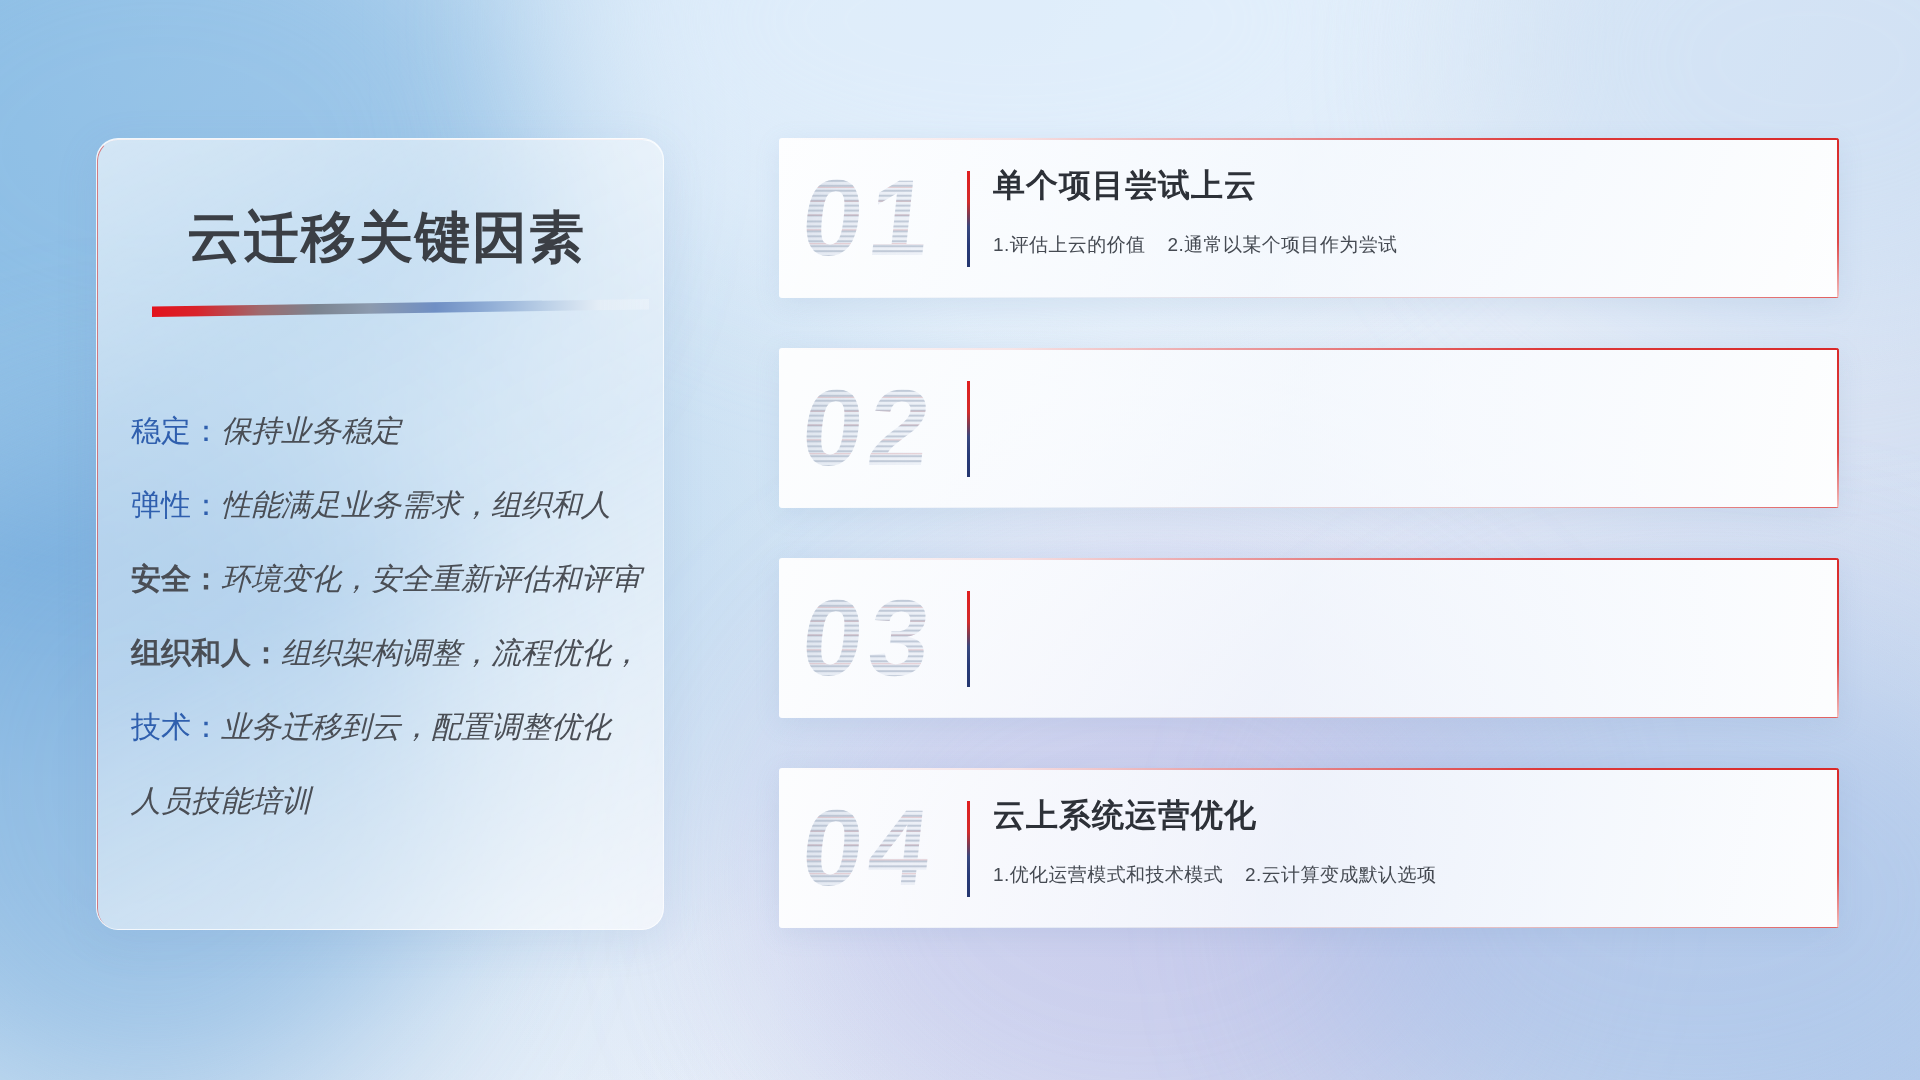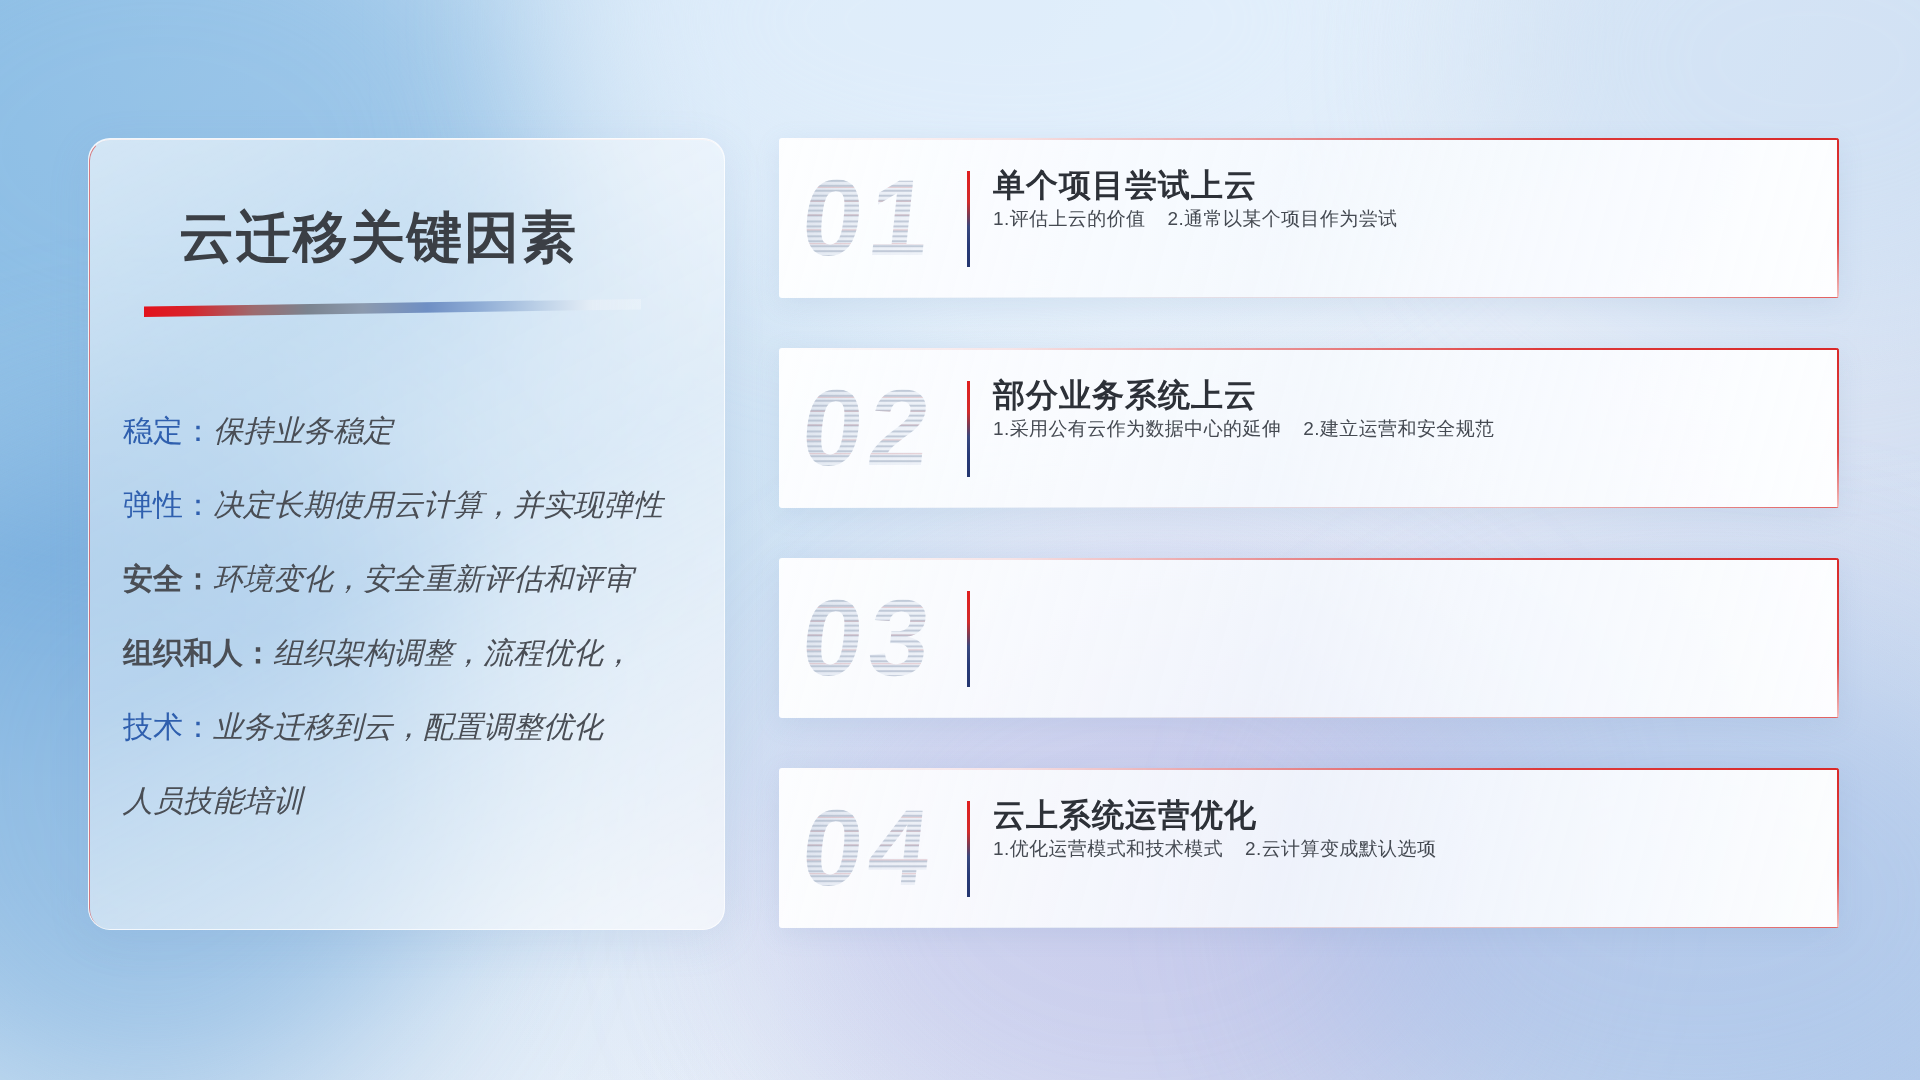--- a/index.html
+++ b/index.html
@@ -29,23 +29,23 @@
   .blob.b1 { left: -230px; top: -160px; width: 780px; height: 620px; background: rgba(126,180,226,0.62); }
   .blob.b2 { left: -160px; top: 430px;  width: 620px; height: 700px; background: rgba(108,166,218,0.48); }
   .blob.b3 { left: 760px;  top: 560px;  width: 760px; height: 640px; background: rgba(176,172,226,0.30); }
   .blob.b4 { left: 1320px; top: 620px;  width: 760px; height: 560px; background: rgba(160,192,232,0.42); }
   .blob.b5 { left: 560px;  top: -240px; width: 900px; height: 520px; background: rgba(226,240,252,0.70); }
   .blob.b6 { left: 1480px; top: -200px; width: 660px; height: 520px; background: rgba(196,220,242,0.48); }
 
   
   #left-panel {
     position: absolute;
-    left: 88px;
+    left: 96px;
     top: 138px;
-    width: 637px;
+    width: 568px;
     height: 792px;
     border-radius: 22px;
     background: linear-gradient(152deg,
         rgba(255,255,255,0.60) 0%,
         rgba(255,255,255,0.44) 26%,
         rgba(250,252,255,0.40) 52%,
         rgba(255,255,255,0.52) 76%,
         rgba(255,255,255,0.62) 100%);
     border: 1px solid rgba(255,255,255,0.72);
     box-shadow: 0 10px 42px rgba(110,150,195,0.14), inset 0 1px 0 rgba(255,255,255,0.85);
@@ -239,21 +239,21 @@
   .card-body { position: absolute; left: 214px; top: 28px; right: 24px; }
   .card-title {
     font-size: 32px;
     font-weight: 700;
     color: #2d3138;
     letter-spacing: 1px;
     line-height: 1.2;
     white-space: nowrap;
   }
   .card-sub {
-    margin-top: 2px;
+    margin-top: 28px;
     font-size: 19px;
     color: #454a52;
     letter-spacing: 0.4px;
     white-space: nowrap;
   }
   .card-sub .gap { display: inline-block; width: 22px; }
 </style>
 </head>
 <body>
 
@@ -270,21 +270,21 @@
     <div id="left-panel-accent"></div>
 
     <div id="panel-title">云迁移关键因素</div>
 
     <div id="title-rule">
       <div class="bar"></div>
     </div>
 
     <div id="bullet-list">
         <div class="bullet-line"><span class="bullet-label accent">稳定：</span><span class="bullet-text">保持业务稳定</span></div>
-        <div class="bullet-line"><span class="bullet-label accent">弹性：</span><span class="bullet-text">决定长期使用云计算，并实现弹性</span></div>
+        <div class="bullet-line"><span class="bullet-label accent">弹性：</span><span class="bullet-text">性能满足业务需求，组织和人</span></div>
         <div class="bullet-line"><span class="bullet-label plain">安全：</span><span class="bullet-text">环境变化，安全重新评估和评审</span></div>
         <div class="bullet-line"><span class="bullet-label plain">组织和人：</span><span class="bullet-text">组织架构调整，流程优化，</span></div>
         <div class="bullet-line"><span class="bullet-label accent">技术：</span><span class="bullet-text">业务迁移到云，配置调整优化</span></div>
         <div class="bullet-line"><span class="bullet-text">人员技能培训</span></div>
       </div>
   </div>
 
   <div id="cards">
       <div class="card">
         <div class="card-top-rule"></div>
@@ -298,24 +298,20 @@
           <div class="card-sub"><span>1.评估上云的价值</span><span class="gap"></span><span>2.通常以某个项目作为尝试</span></div>
         </div>
       </div>
       <div class="card">
         <div class="card-top-rule"></div>
         <div class="card-right-rule"></div>
         <div class="card-bottom-rule"></div>
         <div class="card-number">02</div>
         <div class="card-number-overlay">02</div>
         <div class="card-divider"></div>
-        <div class="card-body">
-          <div class="card-title">部分业务系统上云</div>
-          <div class="card-sub"><span>1.采用公有云作为数据中心的延伸</span><span class="gap"></span><span>2.建立运营和安全规范</span></div>
-        </div>
       </div>
       <div class="card">
         <div class="card-top-rule"></div>
         <div class="card-right-rule"></div>
         <div class="card-bottom-rule"></div>
         <div class="card-number">03</div>
         <div class="card-number-overlay">03</div>
         <div class="card-divider"></div>
       </div>
       <div class="card">

